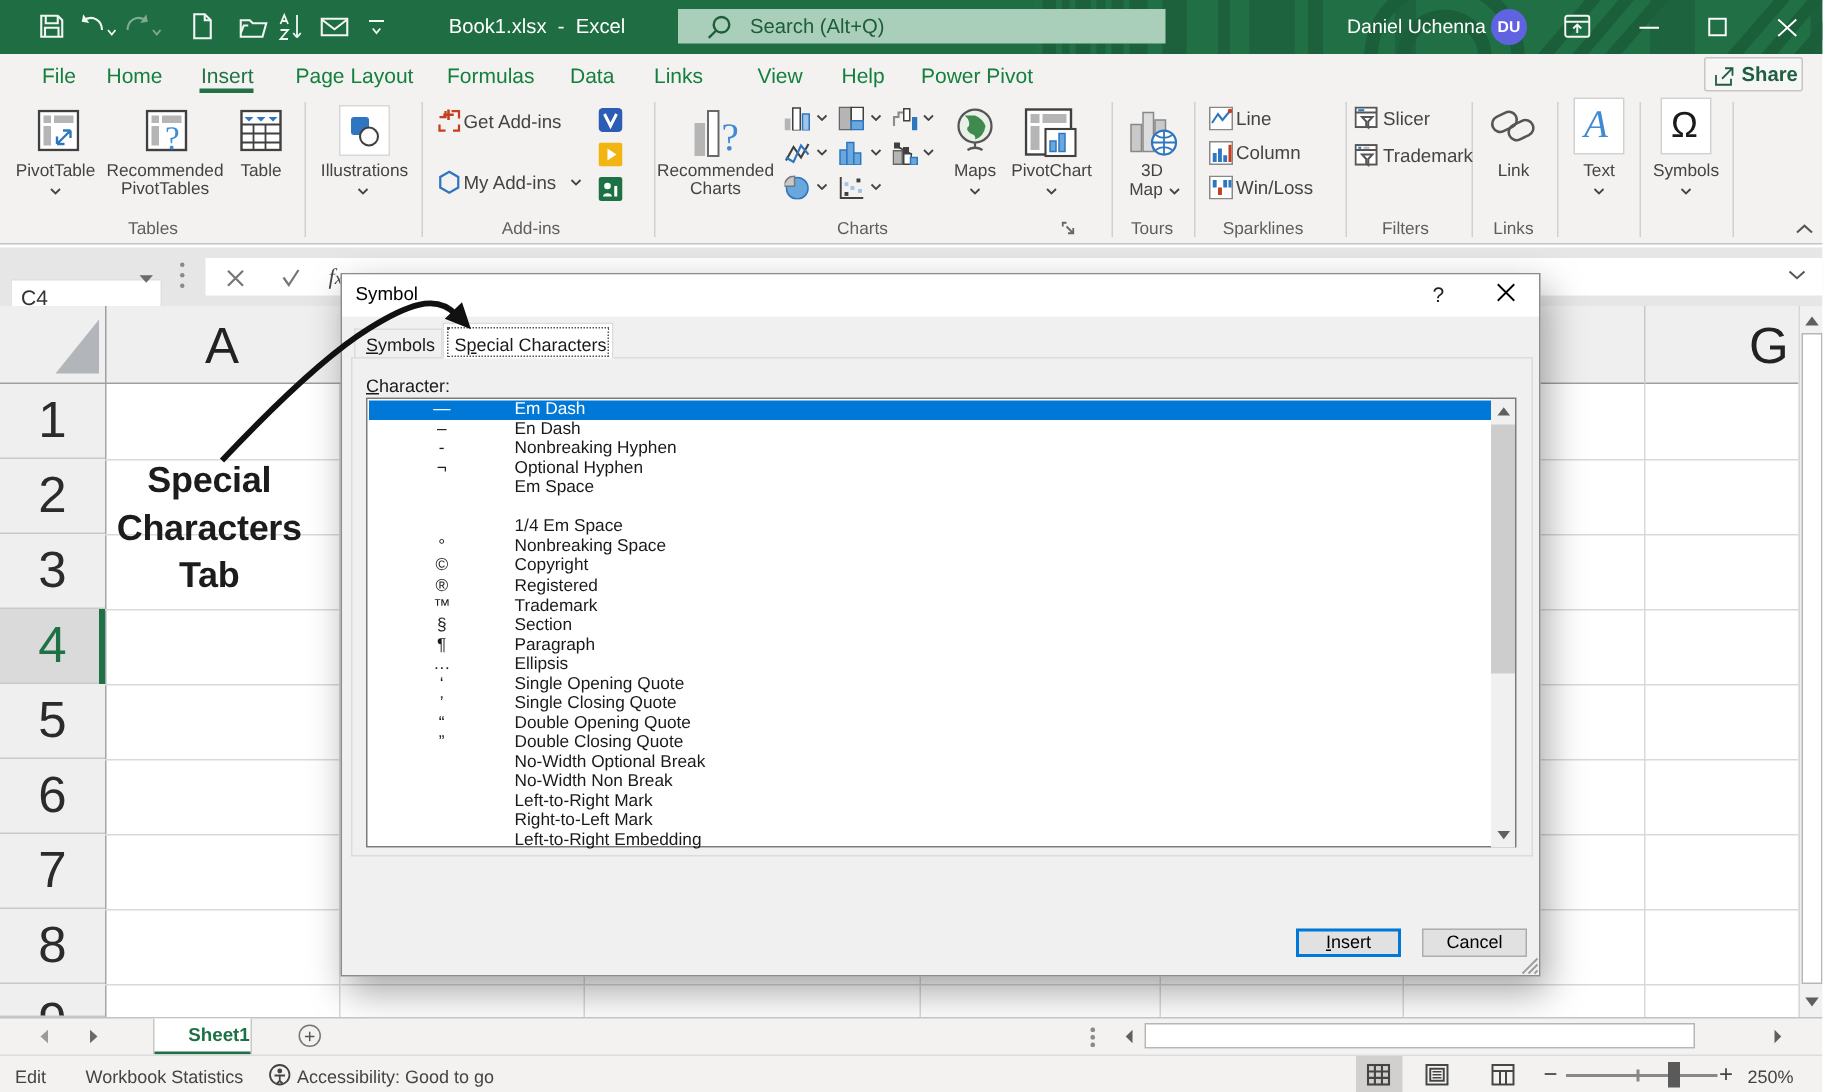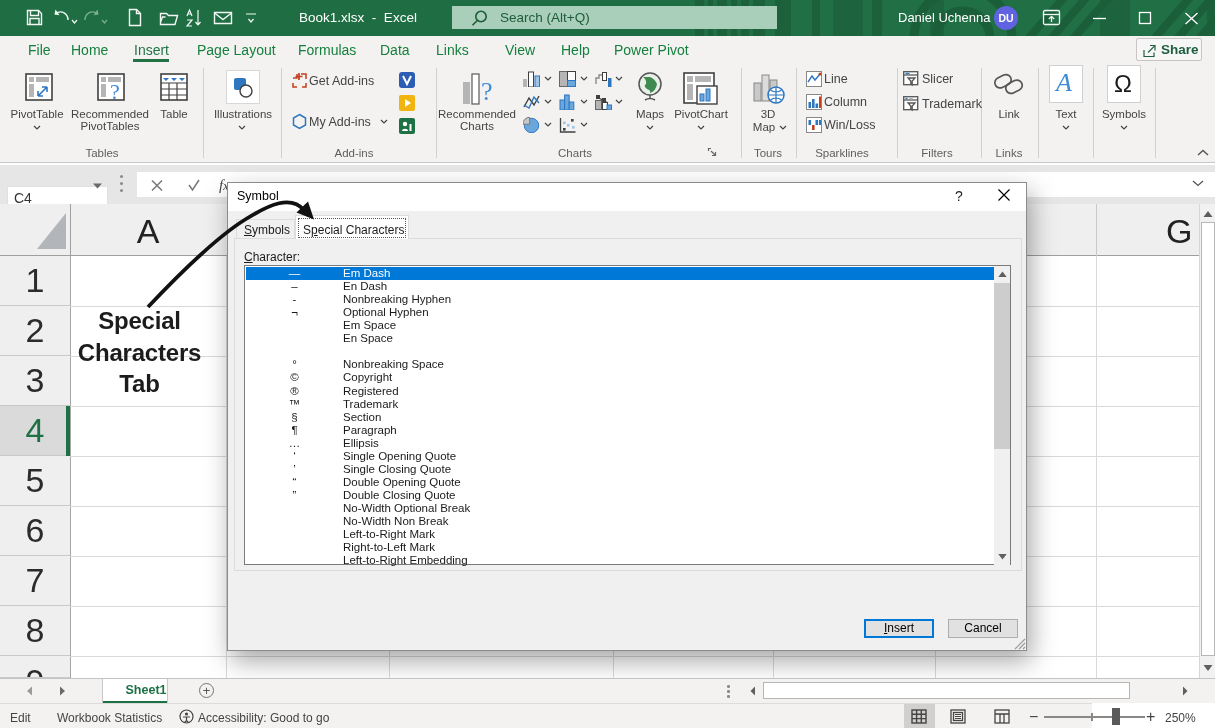--- a/index.html
+++ b/index.html
@@ -24,21 +24,21 @@
   #fxbox { left:137px; top:7px; width:1078px; height:25px; background:#fff; }
   
   #colheads { left:0; top:204px; width:1199px; height:52px; background:#efefef; border-bottom:1px solid #9f9f9f; }
   #grid { left:0; top:256px; width:1199px; height:422px; background:#fff; }
   .rowhead { position:absolute; left:0; width:70px; height:50px; background:#efefef; border-bottom:1px solid #c9c9c9; color:#2b2b2b; font-size:34px; display:flex; align-items:center; justify-content:center; }
   .gridv { position:absolute; top:0; width:1px; height:422px; background:#d9d9d9; }
   .gridh { position:absolute; left:70px; width:1129px; height:1px; background:#d9d9d9; }
   
   #vscroll { left:1199px; top:204px; width:16px; height:474px; background:#f1f1f1; border-left:1px solid #d6d6d6; }
   #sheetbar { left:0; top:678px; width:1215px; height:25px; background:#f3f2f1; border-top:1px solid #c3c3c3; }
-  #statusbar { left:0; top:703px; width:1092px; height:25px; background:#f3f2f1; border-top:1px solid #dcdcdc; font-size:12px; color:#444; }
+  #statusbar { left:0; top:703px; width:1215px; height:25px; background:#f3f2f1; border-top:1px solid #dcdcdc; font-size:12px; color:#444; }
   
   #dialog { left:227px; top:182px; width:800px; height:469px; background:#f0f0f0; border:1px solid #8c8c8c; box-shadow:4px 10px 24px rgba(0,0,0,0.35); }
   #dtitle { position:absolute; left:0; top:0; width:100%; height:28px; background:#fff; }
   #listbox { position:absolute; left:16px; top:82px; width:767px; height:300px; background:#fff; border:1px solid #7a7a7a; }
   .li { position:absolute; left:1px; width:748px; height:13px; font-size:11.5px; color:#1a1a1a; }
   .li .sym { position:absolute; left:26px; width:45px; text-align:center; top:0; }
   .li .nm { position:absolute; left:97px; top:0; }
   .dbtn { position:absolute; width:70px; height:19px; background:#e1e1e1; border:1px solid #adadad; font-size:12px; color:#000; text-align:center; line-height:17px; }
 </style>
 </head>
@@ -513,23 +513,23 @@
         <span class="nm">Nonbreaking Hyphen</span>
       </div>
   <div class="li" style="top:40.2px;">
         <span class="sym">¬</span>
         <span class="nm">Optional Hyphen</span>
       </div>
   <div class="li" style="top:53.2px;">
         <span class="sym"></span>
         <span class="nm">Em Space</span>
       </div>
-  <div class="li" style="top:66.2px;">
+  <div class="li" style="top:79.3px;">
         <span class="sym"></span>
-        <span class="nm">En Space</span>
+        <span class="nm">1/4 Em Space</span>
       </div>
   <div class="li" style="top:92.4px;">
         <span class="sym">°</span>
         <span class="nm">Nonbreaking Space</span>
       </div>
   <div class="li" style="top:105.4px;">
         <span class="sym">©</span>
         <span class="nm">Copyright</span>
       </div>
   <div class="li" style="top:118.5px;">

